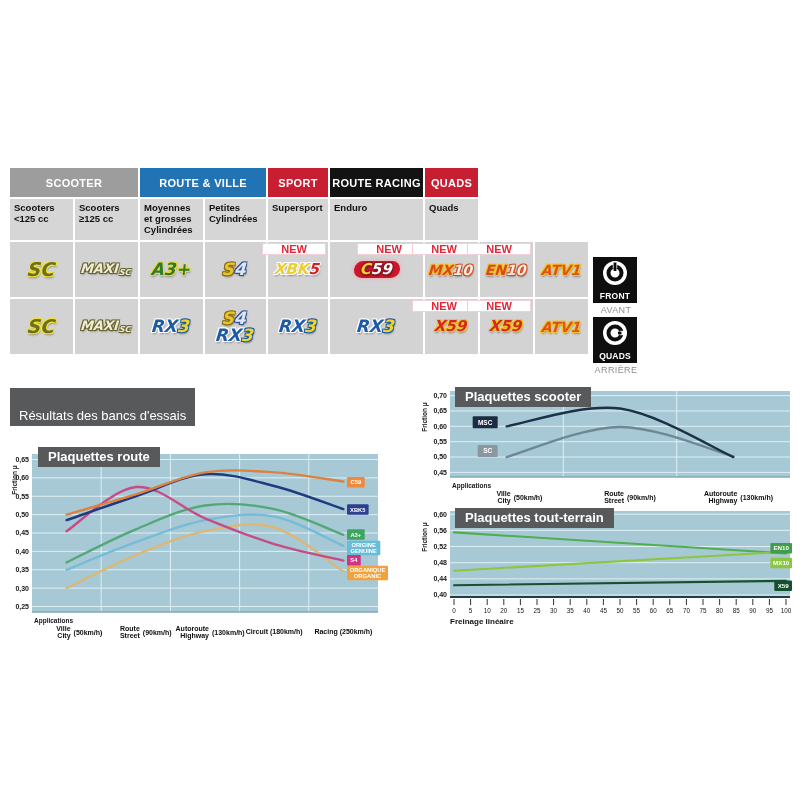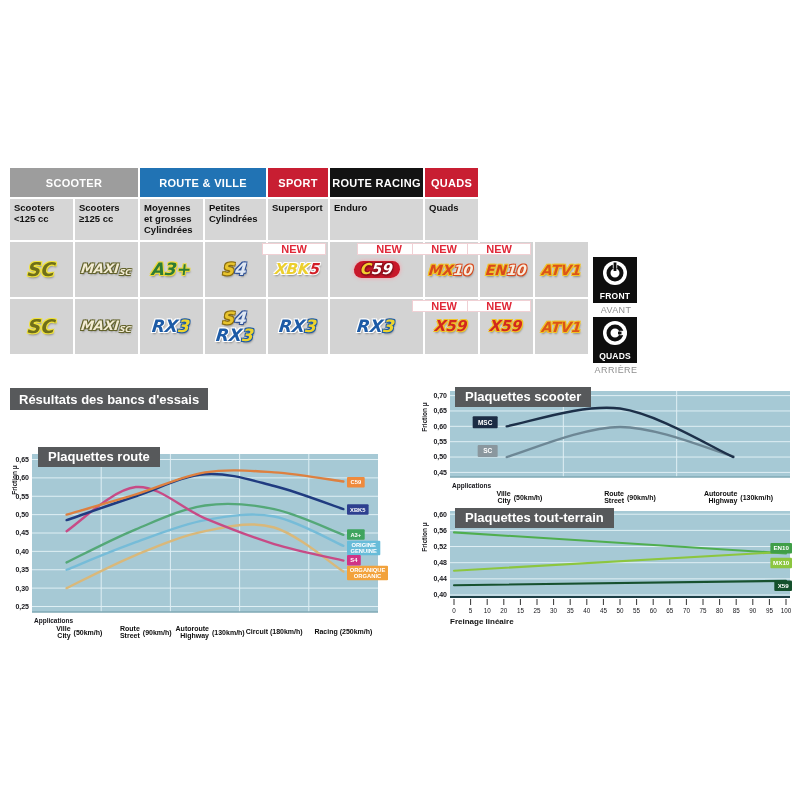--- a/index.html
+++ b/index.html
@@ -27,22 +27,22 @@
   .pillbg{border-radius:9px;padding:1px 7px;box-shadow:0 0 4px #ff9aa6;}
 
   
   .sidebox{position:absolute;left:593px;width:44px;height:46px;background:#0e0e0e;
            display:flex;flex-direction:column;align-items:center;justify-content:center;gap:1px;}
   .sidebox .lbl{color:#fff;font-weight:bold;font-size:8.5px;letter-spacing:.2px;}
   .sidecap{position:absolute;left:591px;width:50px;text-align:center;
            color:#8f8f8f;font-size:9px;letter-spacing:.4px;}
 
   
-  .darkbox{position:absolute;background:#57595b;color:#fff;font-weight:bold;
-           font-size:13px;padding:4px 9px 3px;white-space:nowrap;}
+  .darkbox{position:absolute;background:#57595b;color:#fff;font-weight:normal;
+           font-size:13px;padding:20px 9px 3px;white-space:nowrap;}
   .chart{position:absolute;}
   .chart svg{display:block;}
   .ctitle{position:absolute;background:#57595b;color:#fff;font-weight:bold;
           font-size:13px;padding:2px 10px 3px;white-space:nowrap;z-index:2;}
 </style>
 </head>
 <body>
 
 <div class="prod-table">
   <div class="trow" id="group-row">

